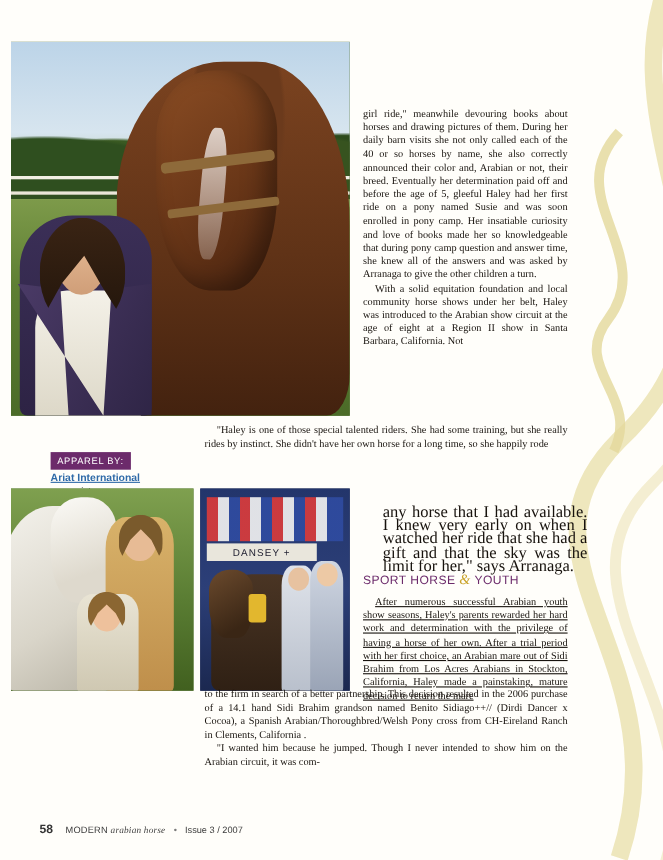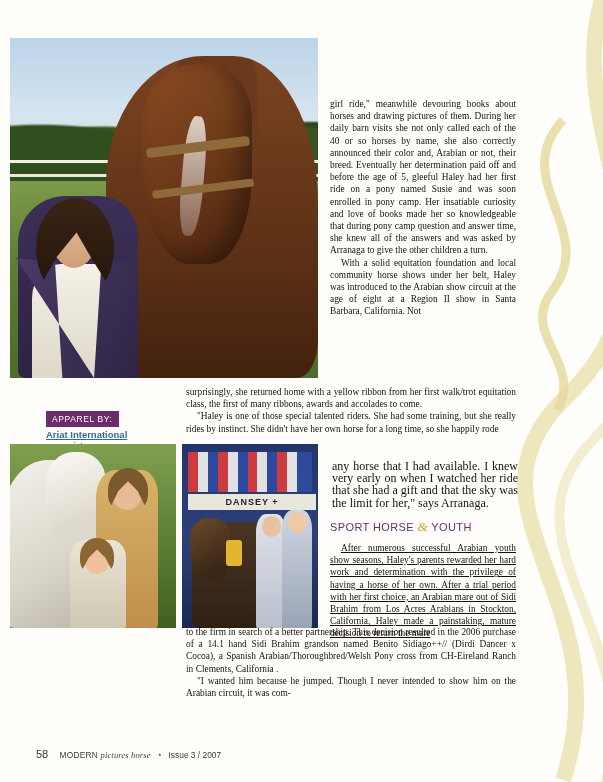--- a/index.html
+++ b/index.html
@@ -263,29 +263,29 @@
     width: 124px; height: 40px;
     background: linear-gradient(to right,
       #d93b3b 0 8%, #f0f0f0 8% 16%, #2f4ba0 16% 24%,
       #d93b3b 24% 32%, #f0f0f0 32% 40%, #2f4ba0 40% 48%,
       #d93b3b 48% 56%, #f0f0f0 56% 64%, #2f4ba0 64% 72%,
       #d93b3b 72% 80%, #f0f0f0 80% 88%, #2f4ba0 88% 100%);
     opacity: .92;
   }
   .pr-banner-text {
     position: absolute; left: 6px; top: 50px;
-    width: 128px; height: 16px;
+    width: 100px; height: 16px;
     background: #e9e6dc;
     color: #223;
     font-family: "Liberation Sans", sans-serif;
     font-size: 9px;
     letter-spacing: 1px;
     text-align: center;
     line-height: 16px;
-    font-weight: bold;
+    font-weight: normal;
   }
   .pr-horse {
     position: absolute; left: 10px; top: 78px;
     width: 92px; height: 106px;
     background: linear-gradient(to bottom, #4a3524 0%, #2f2014 100%);
     border-radius: 40% 36% 8% 8% / 34% 40% 8% 8%;
   }
   .pr-horse-head {
     position: absolute; left: 8px; top: 74px;
     width: 40px; height: 62px;
@@ -354,24 +354,24 @@
     left: 186px;
     top: 386px;
     width: 330px;
     font-size: 9.4px;
     line-height: 12.2px;
     text-align: justify;
     color: #17120d;
   }
   .col-taper {
     position: absolute;
-    left: 332px;
+    left: 348px;
     top: 460px;
     width: 186px;
-    font-size: 12px;
+    font-size: 15px;
     line-height: 12.2px;
     text-align: justify;
     color: #17120d;
   }
   .col-bottom {
     position: absolute;
     left: 330px;
     top: 542px;
     width: 186px;
     font-size: 9.4px;
@@ -416,21 +416,21 @@
     position: absolute;
     left: 36px;
     bottom: 22px;
     font-family: "Liberation Sans", sans-serif;
     font-size: 8.4px;
     color: #3b3b3b;
     white-space: nowrap;
   }
   .folio {
     font-size: 11px;
-    font-weight: normal;
+    font-weight: bold;
     color: #333;
     margin-right: 9px;
   }
   .mag-title { letter-spacing: .2px; }
   .mag-title .script {
     font-family: "Liberation Serif", serif;
     font-style: italic;
   }
   .dot { margin: 0 5px; color: #7a7a7a; }
 </style>
@@ -509,21 +509,20 @@
     <div class="pr-head-b"></div>
   </div>
 
 
   <div class="col-right">
     <p>girl ride," meanwhile devouring books about horses and drawing pictures of them. During her daily barn visits she not only called each of the 40 or so horses by name, she also correctly announced their color and, Arabian or not, their breed. Eventually her determination paid off and before the age of 5, gleeful Haley had her first ride on a pony named Susie and was soon enrolled in pony camp. Her insatiable curiosity and love of books made her so knowledgeable that during pony camp question and answer time, she knew all of the answers and was asked by Arranaga to give the other children a turn.</p>
     <p class="indent">With a solid equitation foundation and local community horse shows under her belt, Haley was introduced to the Arabian show circuit at the age of eight at a Region II show in Santa Barbara, California. Not</p>
   </div>
 
   <div class="col-mid">
-    <p>surprisingly, she returned home with a yellow ribbon from her first walk/trot equitation class, the first of many ribbons, awards and accolades to come.</p>
     <p class="indent">"Haley is one of those special talented riders. She had some training, but she really rides by instinct. She didn't have her own horse for a long time, so she happily rode</p>
   </div>
 
   <div class="col-taper">
     <p>any horse that I had available. I knew very early on when I watched her ride that she had a gift and that the sky was the limit for her," says Arranaga.</p>
   </div>
 
   <div class="section-head">
     <span>SPORT HORSE</span>
     <span class="amp">&amp;</span>
@@ -536,19 +535,19 @@
 
   <div class="col-wide-bottom">
     <p>to the firm in search of a better partnership. This decision resulted in the 2006 purchase of a 14.1 hand Sidi Brahim grandson named Benito Sidiago++// (Dirdi Dancer x Cocoa), a Spanish Arabian/Thoroughbred/Welsh Pony cross from CH-Eireland Ranch in Clements, California .</p>
     <p class="indent">"I wanted him because he jumped. Though I never intended to show him on the Arabian circuit, it was com-</p>
   </div>
 
   <div class="footer">
     <span class="folio">58</span>
     <span class="mag-title">
       <span>MODERN</span>
-      <span class="script">pictures horse</span>
+      <span class="script">arabian horse</span>
     </span>
     <span class="dot">•</span>
     <span>Issue 3 / 2007</span>
   </div>
 
 </div>
 
 </body></html>

